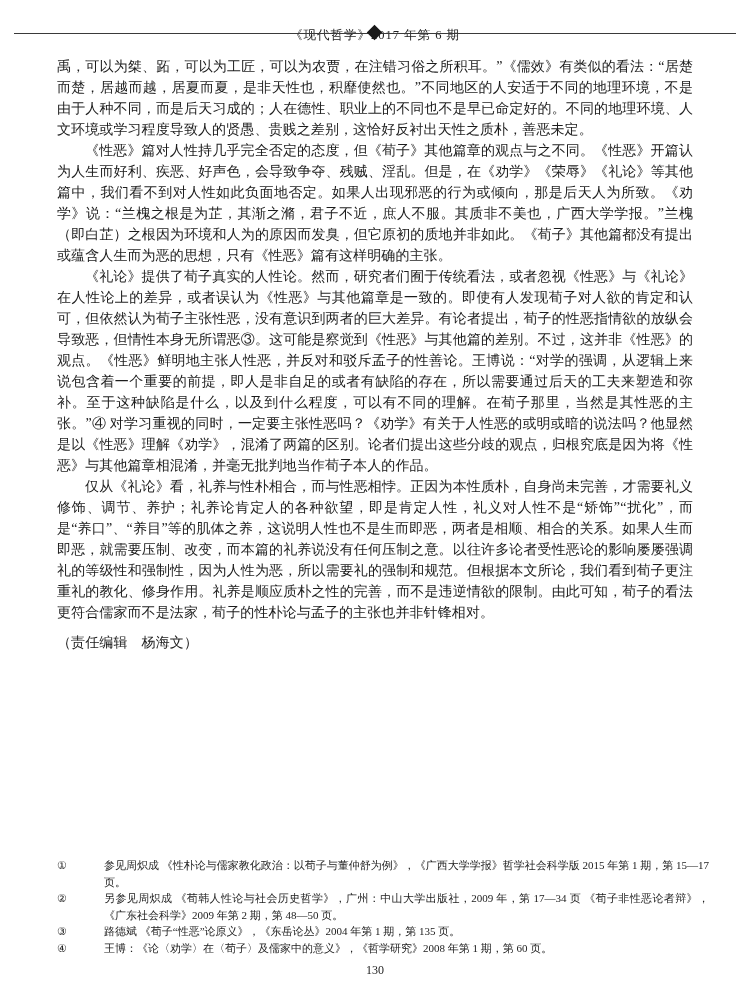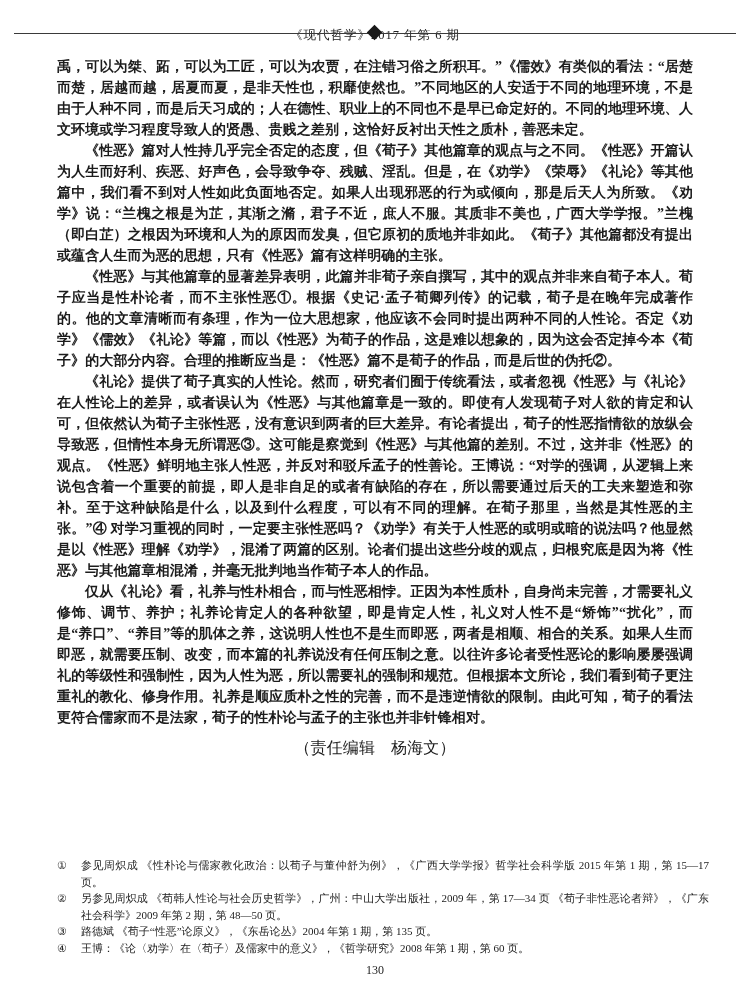--- a/index.html
+++ b/index.html
@@ -30,56 +30,55 @@
     background:#1a1a1a;
     transform:rotate(45deg);
   }
   
   .body-text{
     position:absolute;top:56px;left:57px;width:636px;
     font-size:14px;line-height:21px;
     text-align:justify;
     letter-spacing:0.1px;
   }
-  .para{margin:0;font-weight:bold;}
+  .para{margin:0;}
   .para.indent{text-indent:2em;}
   .editor-line{
     margin-top:9px;
-    text-align:center;
-    font-size:16px;
+    text-align:left;
+    font-size:14px;
   }
   
   .footnotes{
     position:absolute;top:857px;left:57px;width:652px;
     font-size:11px;line-height:16.5px;color:#222;
   }
   .footnote{display:flex;align-items:flex-start;margin:0;}
   .fn-marker{flex:0 0 24px;text-align:left;}
-  .fn-text{flex:1;text-align:justify;}
+  .fn-text{flex:1;text-align:justify;margin-left:23px;}
   
   .page-number{
     position:absolute;top:963px;left:0;right:0;
     text-align:center;font-size:12px;color:#222;
   }
 </style>
 </head>
 <body>
 
 <div class="page">
 
   <div class="header">
     <div class="journal-line">《现代哲学》2017 年第 6 期</div>
   </div>
   <div class="header-rule"></div>
   <div class="header-diamond"></div>
 
   <div class="body-text">
     <p class="para">禹，可以为桀、跖，可以为工匠，可以为农贾，在注错习俗之所积耳。”《儒效》有类似的看法：“居楚而楚，居越而越，居夏而夏，是非天性也，积靡使然也。”不同地区的人安适于不同的地理环境，不是由于人种不同，而是后天习成的；人在德性、职业上的不同也不是早已命定好的。不同的地理环境、人文环境或学习程度导致人的贤愚、贵贱之差别，这恰好反衬出天性之质朴，善恶未定。</p>
     <p class="para indent">《性恶》篇对人性持几乎完全否定的态度，但《荀子》其他篇章的观点与之不同。《性恶》开篇认为人生而好利、疾恶、好声色，会导致争夺、残贼、淫乱。但是，在《劝学》《荣辱》《礼论》等其他篇中，我们看不到对人性如此负面地否定。如果人出现邪恶的行为或倾向，那是后天人为所致。《劝学》说：“兰槐之根是为芷，其渐之滫，君子不近，庶人不服。其质非不美也，广西大学学报。”兰槐（即白芷）之根因为环境和人为的原因而发臭，但它原初的质地并非如此。《荀子》其他篇都没有提出或蕴含人生而为恶的思想，只有《性恶》篇有这样明确的主张。</p>
-    <p class="para indent">《性恶》与其他篇章的显著差异表明，此篇并非荀子亲自撰写，其中的观点并非来自荀子本人。荀子应当是性朴论者，而不主张性恶①。根据《史记·孟子荀卿列传》的记载，荀子是在晚年完成著作的。他的文章清晰而有条理，作为一位大思想家，他应该不会同时提出两种不同的人性论。否定《劝学》《儒效》《礼论》等篇，而以《性恶》为荀子的作品，这是难以想象的，因为这会否定掉今本《荀子》的大部分内容。合理的推断应当是：《性恶》篇不是荀子的作品，而是后世的伪托②。</p>
     <p class="para indent">《礼论》提供了荀子真实的人性论。然而，研究者们囿于传统看法，或者忽视《性恶》与《礼论》在人性论上的差异，或者误认为《性恶》与其他篇章是一致的。即使有人发现荀子对人欲的肯定和认可，但依然认为荀子主张性恶，没有意识到两者的巨大差异。有论者提出，荀子的性恶指情欲的放纵会导致恶，但情性本身无所谓恶③。这可能是察觉到《性恶》与其他篇的差别。不过，这并非《性恶》的观点。《性恶》鲜明地主张人性恶，并反对和驳斥孟子的性善论。王博说：“对学的强调，从逻辑上来说包含着一个重要的前提，即人是非自足的或者有缺陷的存在，所以需要通过后天的工夫来塑造和弥补。至于这种缺陷是什么，以及到什么程度，可以有不同的理解。在荀子那里，当然是其性恶的主张。”④ 对学习重视的同时，一定要主张性恶吗？《劝学》有关于人性恶的或明或暗的说法吗？他显然是以《性恶》理解《劝学》，混淆了两篇的区别。论者们提出这些分歧的观点，归根究底是因为将《性恶》与其他篇章相混淆，并毫无批判地当作荀子本人的作品。</p>
     <p class="para indent">仅从《礼论》看，礼养与性朴相合，而与性恶相悖。正因为本性质朴，自身尚未完善，才需要礼义修饰、调节、养护；礼养论肯定人的各种欲望，即是肯定人性，礼义对人性不是“矫饰”“扰化”，而是“养口”、“养目”等的肌体之养，这说明人性也不是生而即恶，两者是相顺、相合的关系。如果人生而即恶，就需要压制、改变，而本篇的礼养说没有任何压制之意。以往许多论者受性恶论的影响屡屡强调礼的等级性和强制性，因为人性为恶，所以需要礼的强制和规范。但根据本文所论，我们看到荀子更注重礼的教化、修身作用。礼养是顺应质朴之性的完善，而不是违逆情欲的限制。由此可知，荀子的看法更符合儒家而不是法家，荀子的性朴论与孟子的主张也并非针锋相对。</p>
     <div class="editor-line">（责任编辑　杨海文）</div>
   </div>
 
   <div class="footnotes">
     <p class="footnote">
       <span class="fn-marker">①</span>
       <span class="fn-text">参见周炽成 《性朴论与儒家教化政治：以荀子与董仲舒为例》，《广西大学学报》哲学社会科学版 2015 年第 1 期，第 15—17 页。</span>
     </p>

